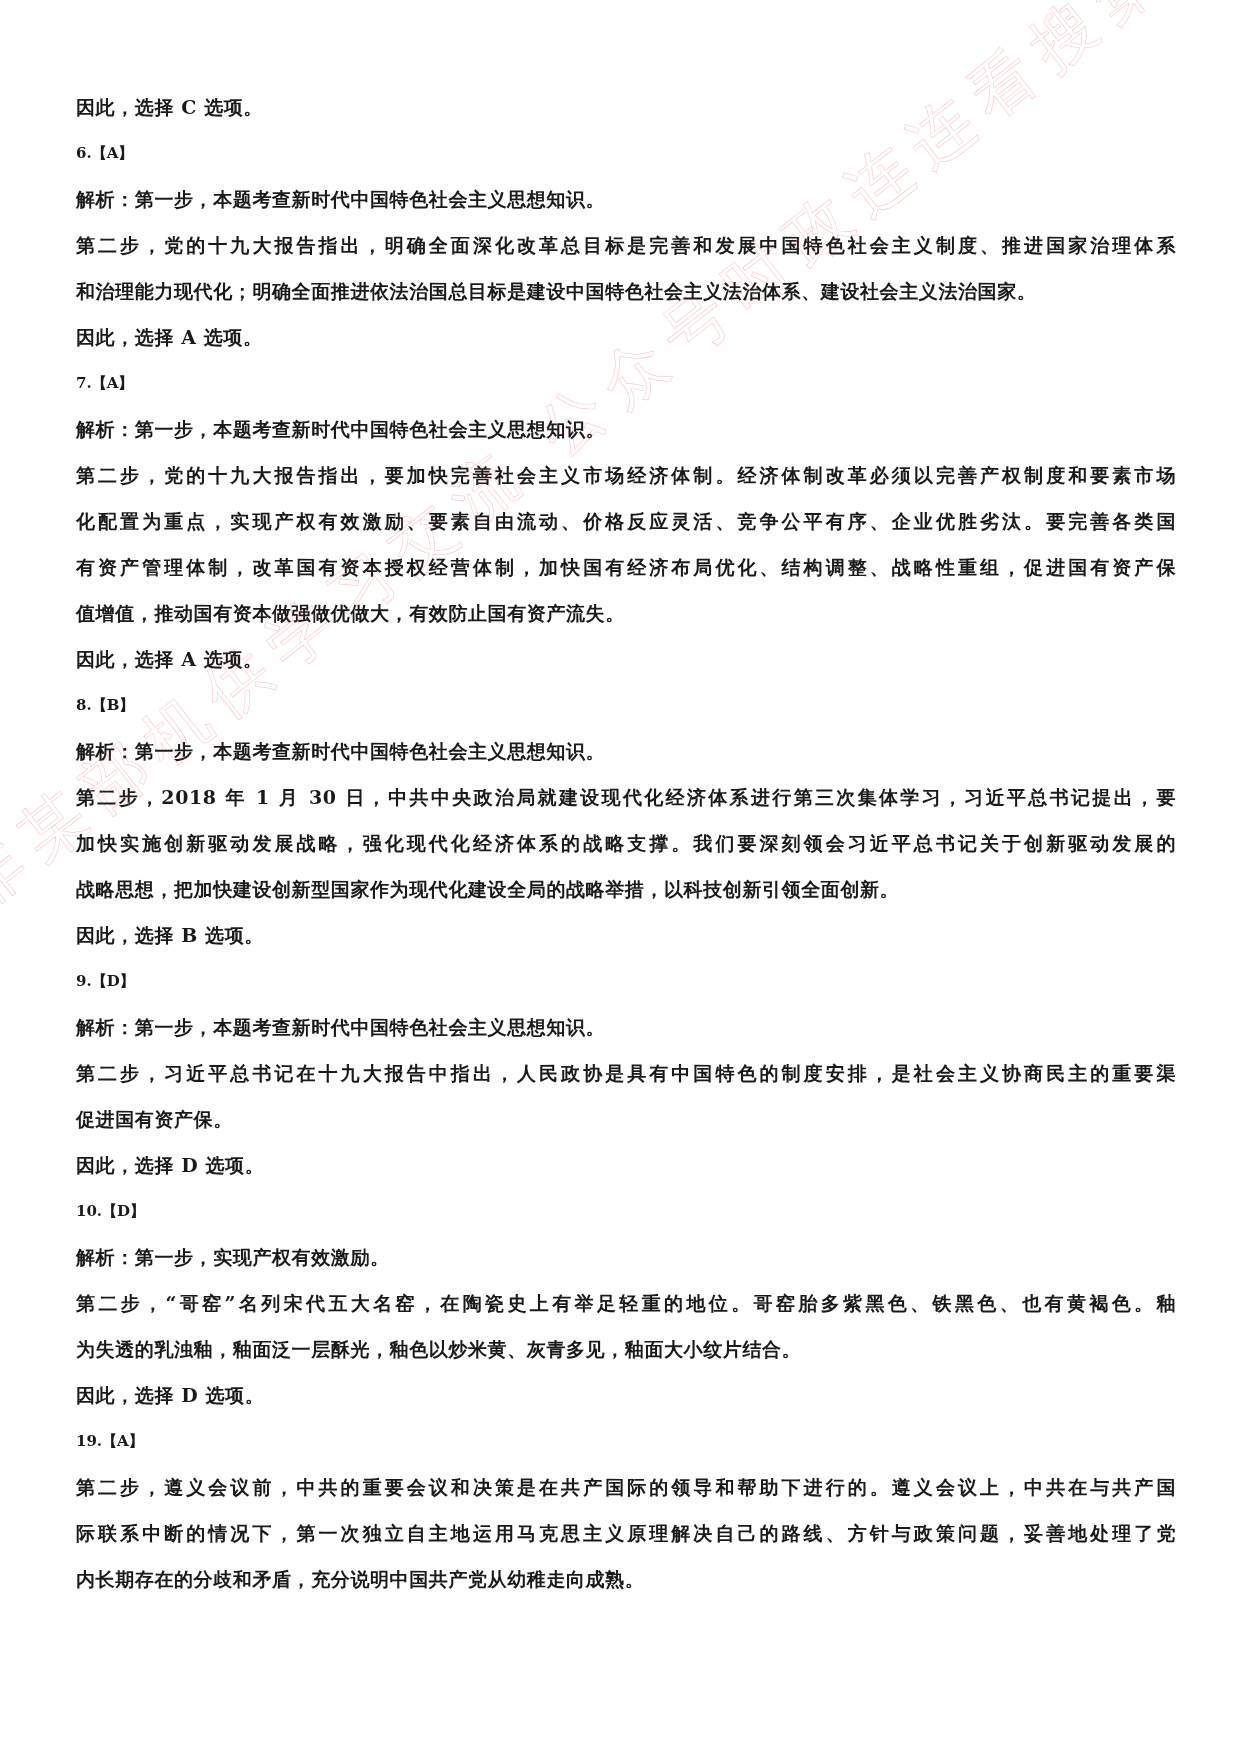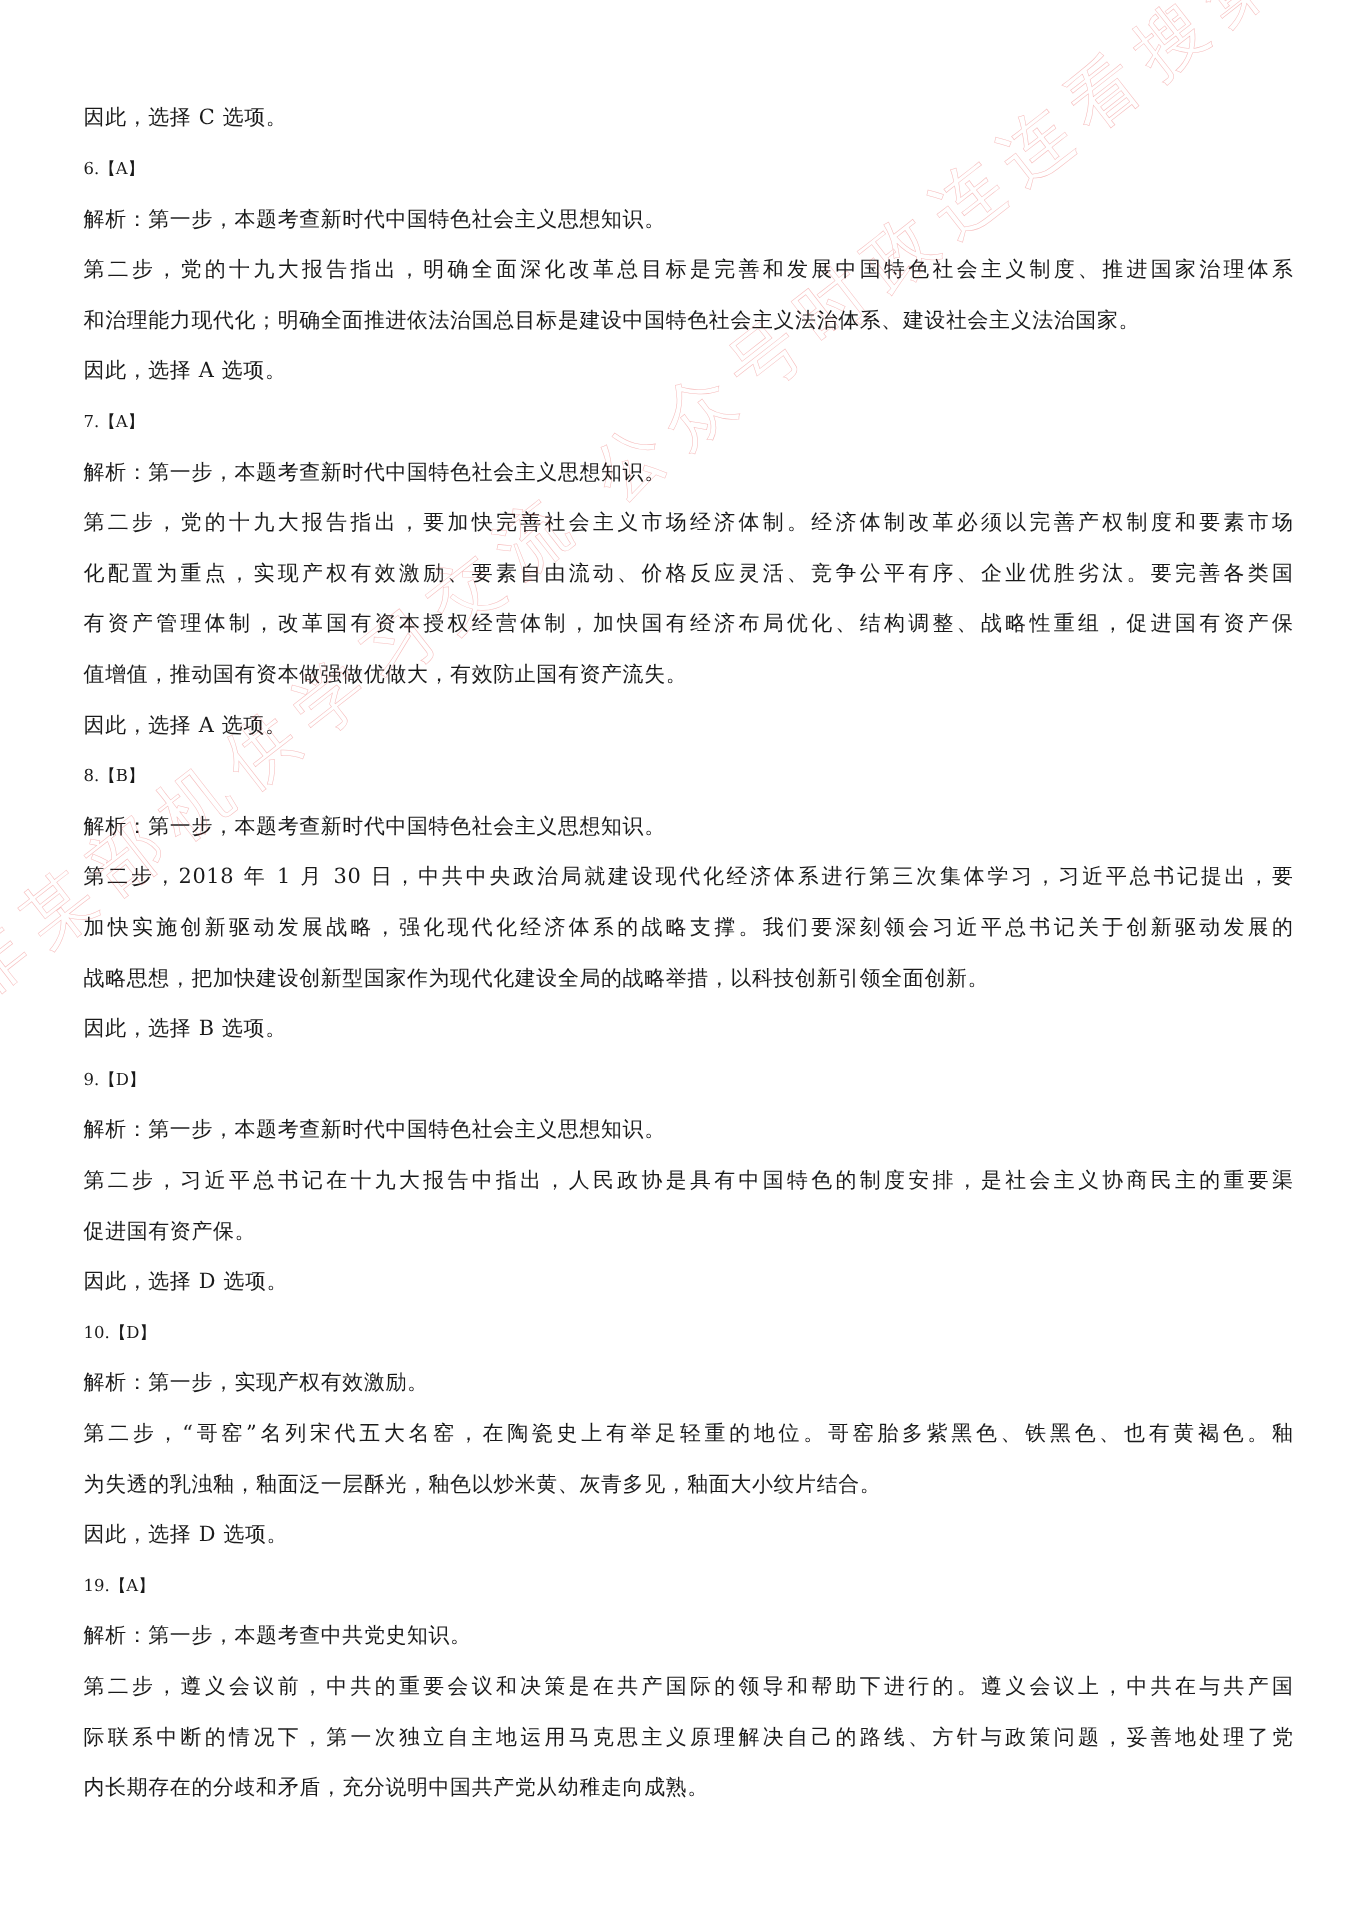--- a/index.html
+++ b/index.html
@@ -13,20 +13,21 @@
       position: relative;
       overflow: hidden;
       font-family: "DejaVu Serif", "Liberation Serif", serif;
       color: #1a1a1a;
     }
     .page {
       position: absolute;
       left: 76px;
       top: 84px;
       width: 1100px;
+      font-weight: bold;
     }
     .line {
       font-size: 19px;
       line-height: 46px;
       height: 46px;
       white-space: nowrap;
       letter-spacing: 0.6px;
       text-align: justify;
       text-align-last: justify;
     }
@@ -90,19 +91,18 @@
   <div class="line last">促进国有资产保。</div>
   <div class="line last">因此，选择 D 选项。</div>
 
   <div class="qnum">10.【D】</div>
   <div class="line last">解析：第一步，实现产权有效激励。</div>
   <div class="line">第二步，“哥窑”名列宋代五大名窑，在陶瓷史上有举足轻重的地位。哥窑胎多紫黑色、铁黑色、也有黄褐色。釉</div>
   <div class="line last">为失透的乳浊釉，釉面泛一层酥光，釉色以炒米黄、灰青多见，釉面大小纹片结合。</div>
   <div class="line last">因此，选择 D 选项。</div>
 
   <div class="qnum">19.【A】</div>
-  <div class="line last">解析：第一步，本题考查中共党史知识。</div>
   <div class="line">第二步，遵义会议前，中共的重要会议和决策是在共产国际的领导和帮助下进行的。遵义会议上，中共在与共产国</div>
   <div class="line">际联系中断的情况下，第一次独立自主地运用马克思主义原理解决自己的路线、方针与政策问题，妥善地处理了党</div>
   <div class="line last">内长期存在的分歧和矛盾，充分说明中国共产党从幼稚走向成熟。</div>
 </div>
 
 <div class="watermark">非某部机供学习交流  公众号时政连连看搜集于网络</div>
 
 </body></html>

